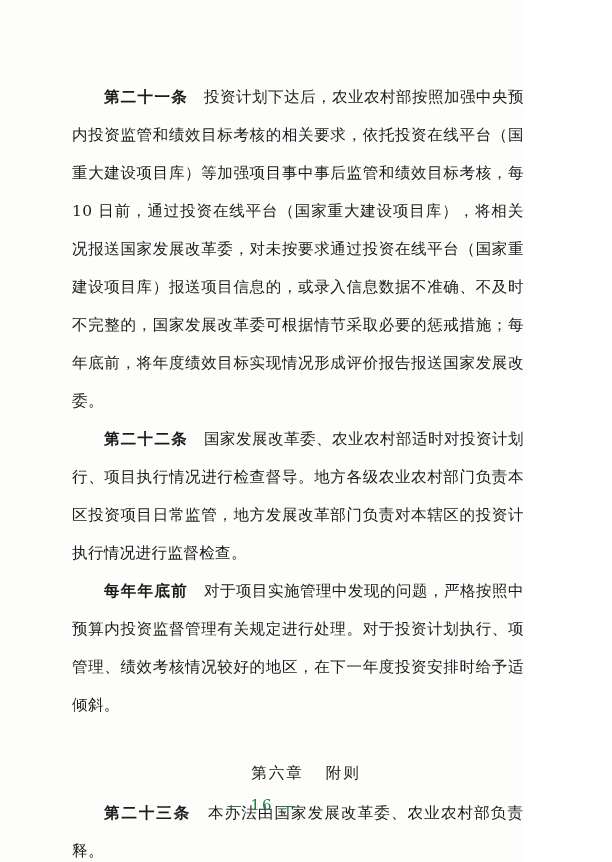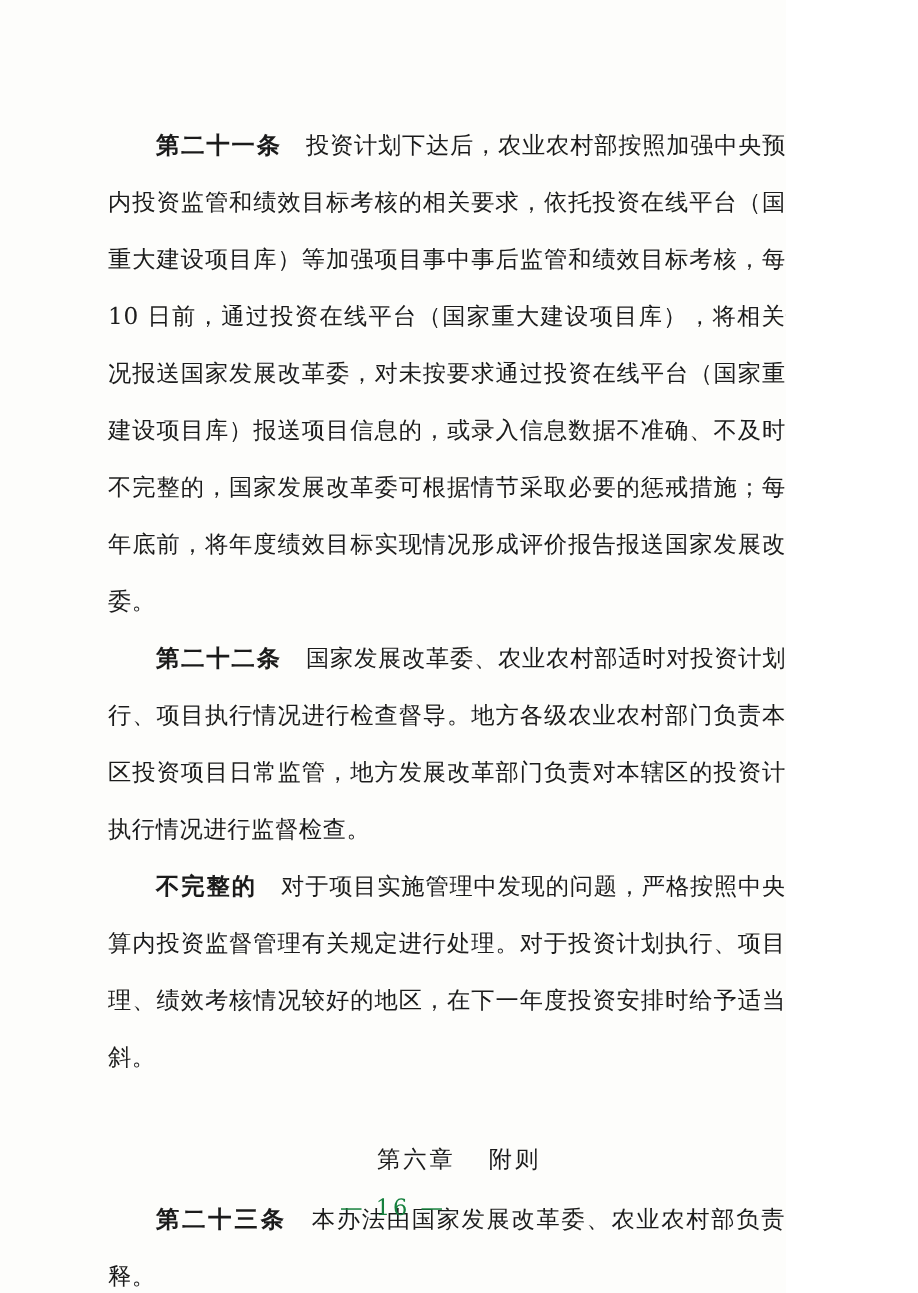--- a/index.html
+++ b/index.html
@@ -70,21 +70,21 @@
 </head>
 <body>
 
 <div class="page">
   <div class="content">
 
     <p class="para indent"><span class="lead">第二十一条</span>　<span>投资计划下达后，农业农村部按照加强中央预算内投资监管和绩效目标考核的相关要求，依托投资在线平台（国家重大建设项目库）等加强项目事中事后监管和绩效目标考核，每月 10 日前，通过投资在线平台（国家重大建设项目库），将相关情况报送国家发展改革委，对未按要求通过投资在线平台（国家重大建设项目库）报送项目信息的，或录入信息数据不准确、不及时、不完整的，国家发展改革委可根据情节采取必要的惩戒措施；每年年底前，将年度绩效目标实现情况形成评价报告报送国家发展改革委。</span></p>
 
     <p class="para indent"><span class="lead">第二十二条</span>　<span>国家发展改革委、农业农村部适时对投资计划执行、项目执行情况进行检查督导。地方各级农业农村部门负责本辖区投资项目日常监管，地方发展改革部门负责对本辖区的投资计划执行情况进行监督检查。</span></p>
 
-    <p class="para indent"><span class="lead">不完整的</span>　<span>对于项目实施管理中发现的问题，严格按照中央预算内投资监督管理有关规定进行处理。对于投资计划执行、项目管理、绩效考核情况较好的地区，在下一年度投资安排时给予适当倾斜。</span></p>
+    <p class="para indent"><span class="lead">每年年底前</span>　<span>对于项目实施管理中发现的问题，严格按照中央预算内投资监督管理有关规定进行处理。对于投资计划执行、项目管理、绩效考核情况较好的地区，在下一年度投资安排时给予适当倾斜。</span></p>
 
     <div class="chapter-heading"><span>第六章</span><span class="gap"></span><span>附则</span></div>
 
     <p class="para indent"><span class="lead">第二十三条</span>　<span>本办法由国家发展改革委、农业农村部负责解释。</span></p>
 
   </div>
 
   <div class="footer">
     <span>— 16 —</span>
   </div>

